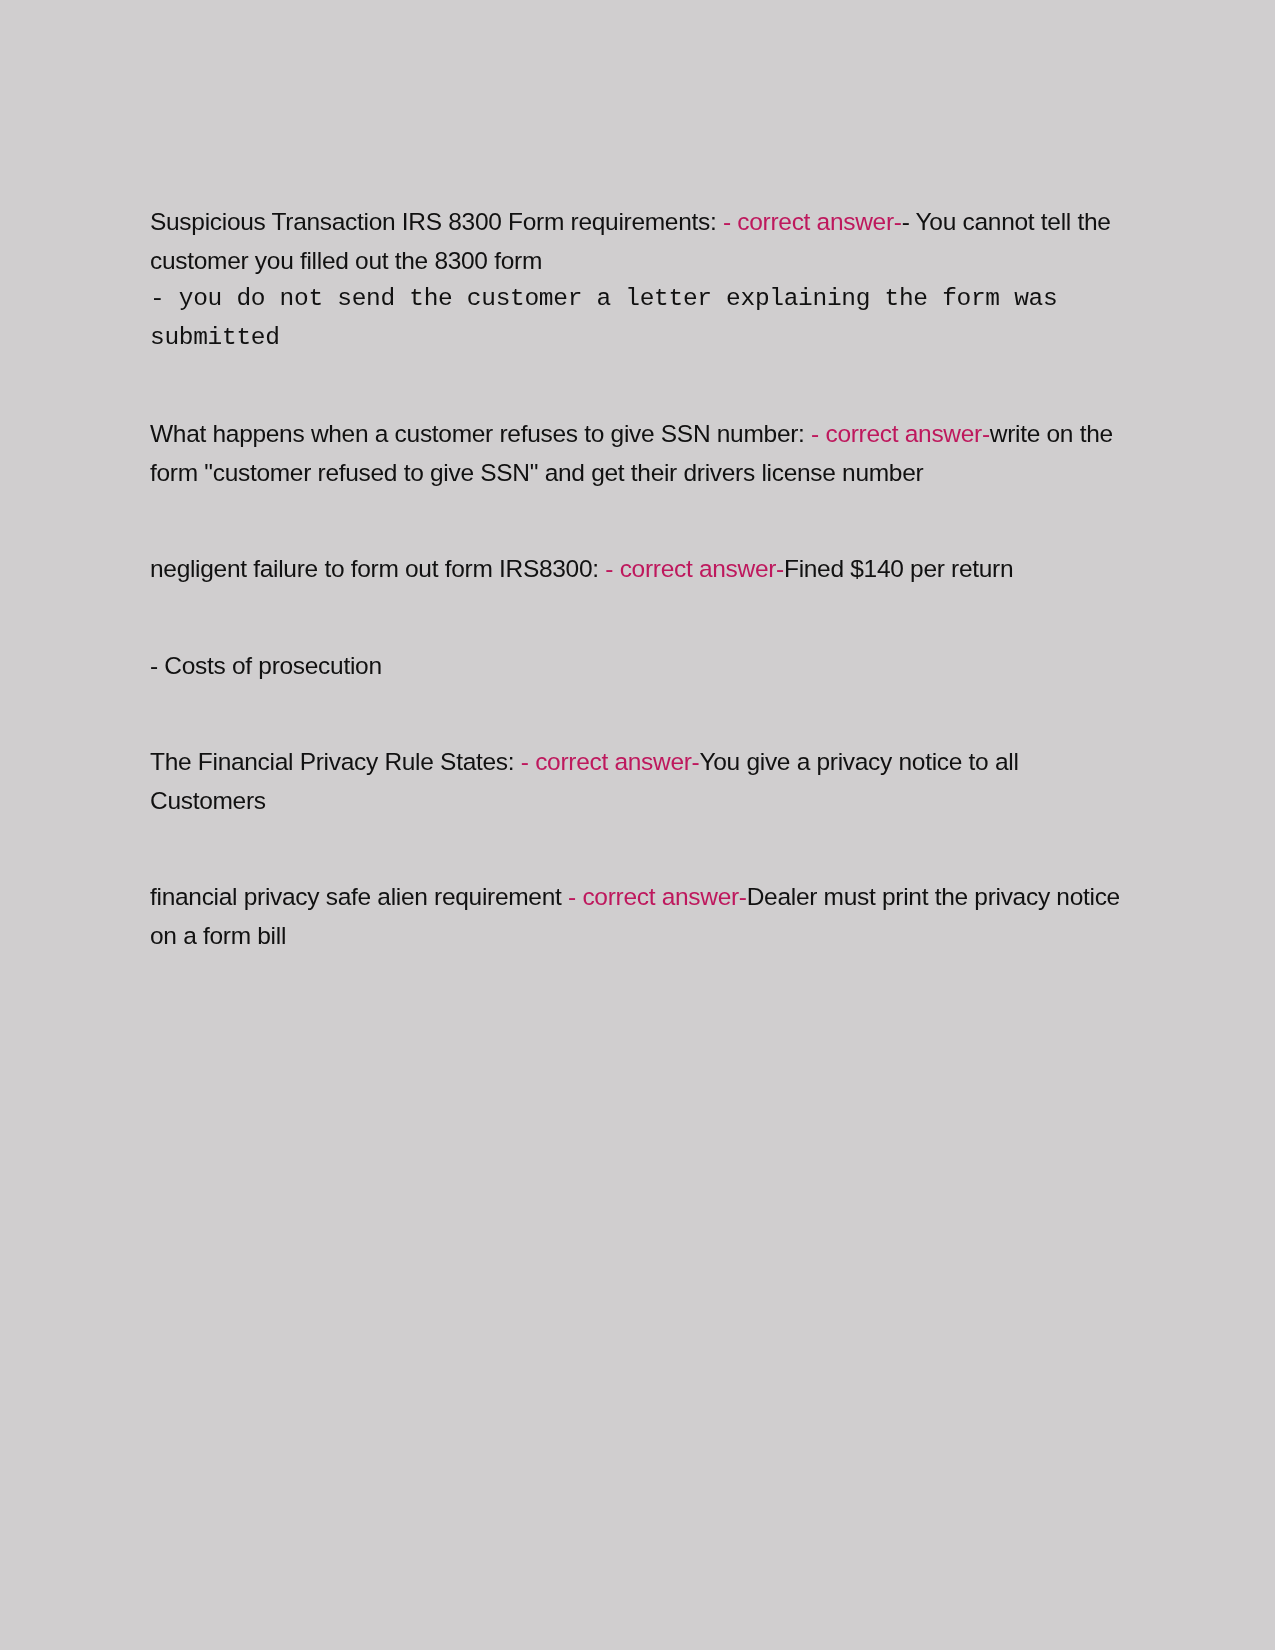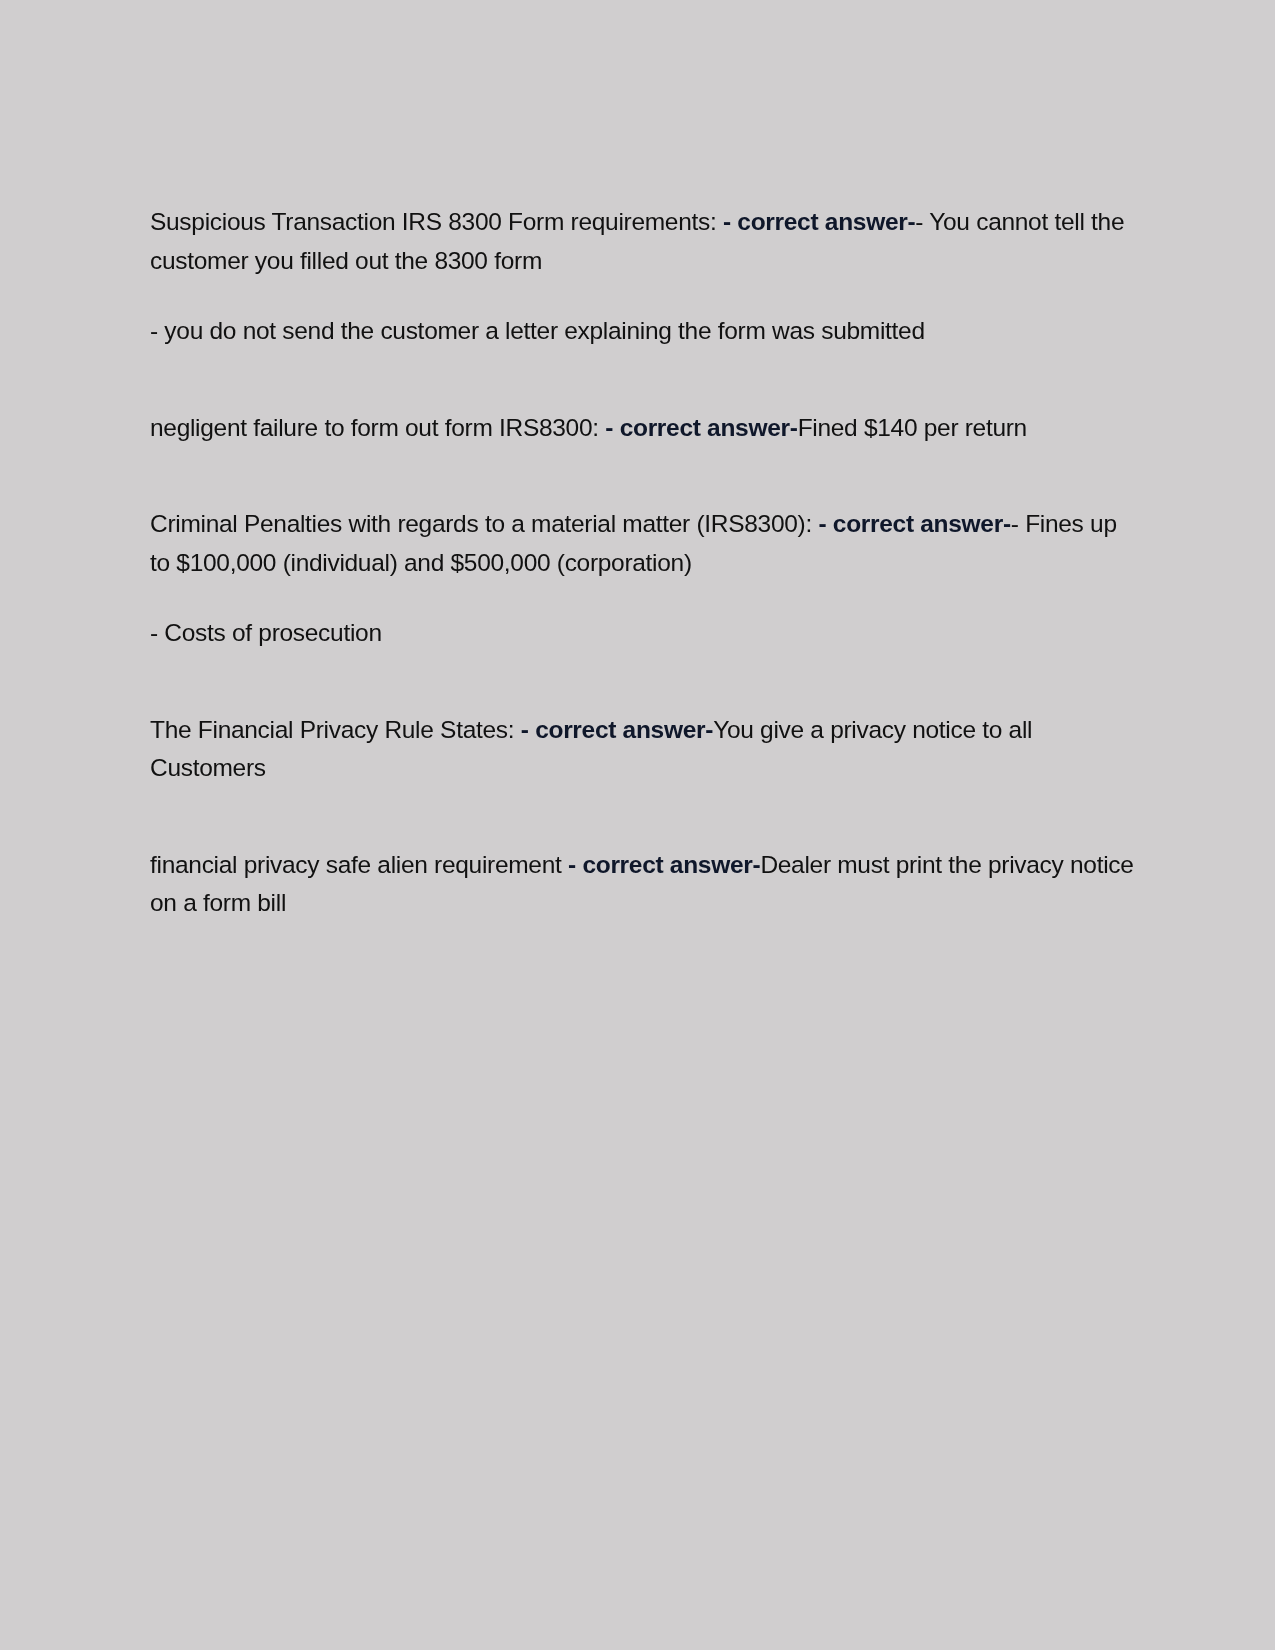--- a/index.html
+++ b/index.html
@@ -24,51 +24,54 @@
     .qa-block {
       margin: 0 0 58px 0;
     }
     .line {
       font-size: 24.5px;
       line-height: 38.5px;
       margin: 0;
       letter-spacing: -0.3px;
     }
     .line + .line.bullet {
-      margin-top: 32px;
+      margin-top: 0;
+      font-family: Liberation Mono, monospace;
     }
     .answer-tag {
-      color: #0f172a;
-      font-weight: bold;
+      color: #be185d;
+      font-weight: normal;
     }
   </style>
 </head>
 <body>
 
 <div class="page">
 
   <div class="qa-block">
     <p class="line">
       <span>Suspicious Transaction IRS 8300 Form requirements: </span><span class="answer-tag">- correct answer-</span><span>- You cannot tell the customer you filled out the 8300 form</span>
     </p>
     <p class="line bullet">- you do not send the customer a letter explaining the form was submitted</p>
   </div>
 
 
+  <div class="qa-block">
+    <p class="line">
+      <span>What happens when a customer refuses to give SSN number: </span><span class="answer-tag">- correct answer-</span><span>write on the form "customer refused to give SSN" and get their drivers license number</span>
+    </p>
+  </div>
 
   <div class="qa-block">
     <p class="line">
       <span>negligent failure to form out form IRS8300: </span><span class="answer-tag">- correct answer-</span><span>Fined $140 per return</span>
     </p>
   </div>
 
   <div class="qa-block">
-    <p class="line">
-      <span>Criminal Penalties with regards to a material matter (IRS8300): </span><span class="answer-tag">- correct answer-</span><span>- Fines up to $100,000 (individual) and $500,000 (corporation)</span>
-    </p>
     <p class="line bullet">- Costs of prosecution</p>
   </div>
 
   <div class="qa-block">
     <p class="line">
       <span>The Financial Privacy Rule States: </span><span class="answer-tag">- correct answer-</span><span>You give a privacy notice to all Customers</span>
     </p>
   </div>
 
   <div class="qa-block">

